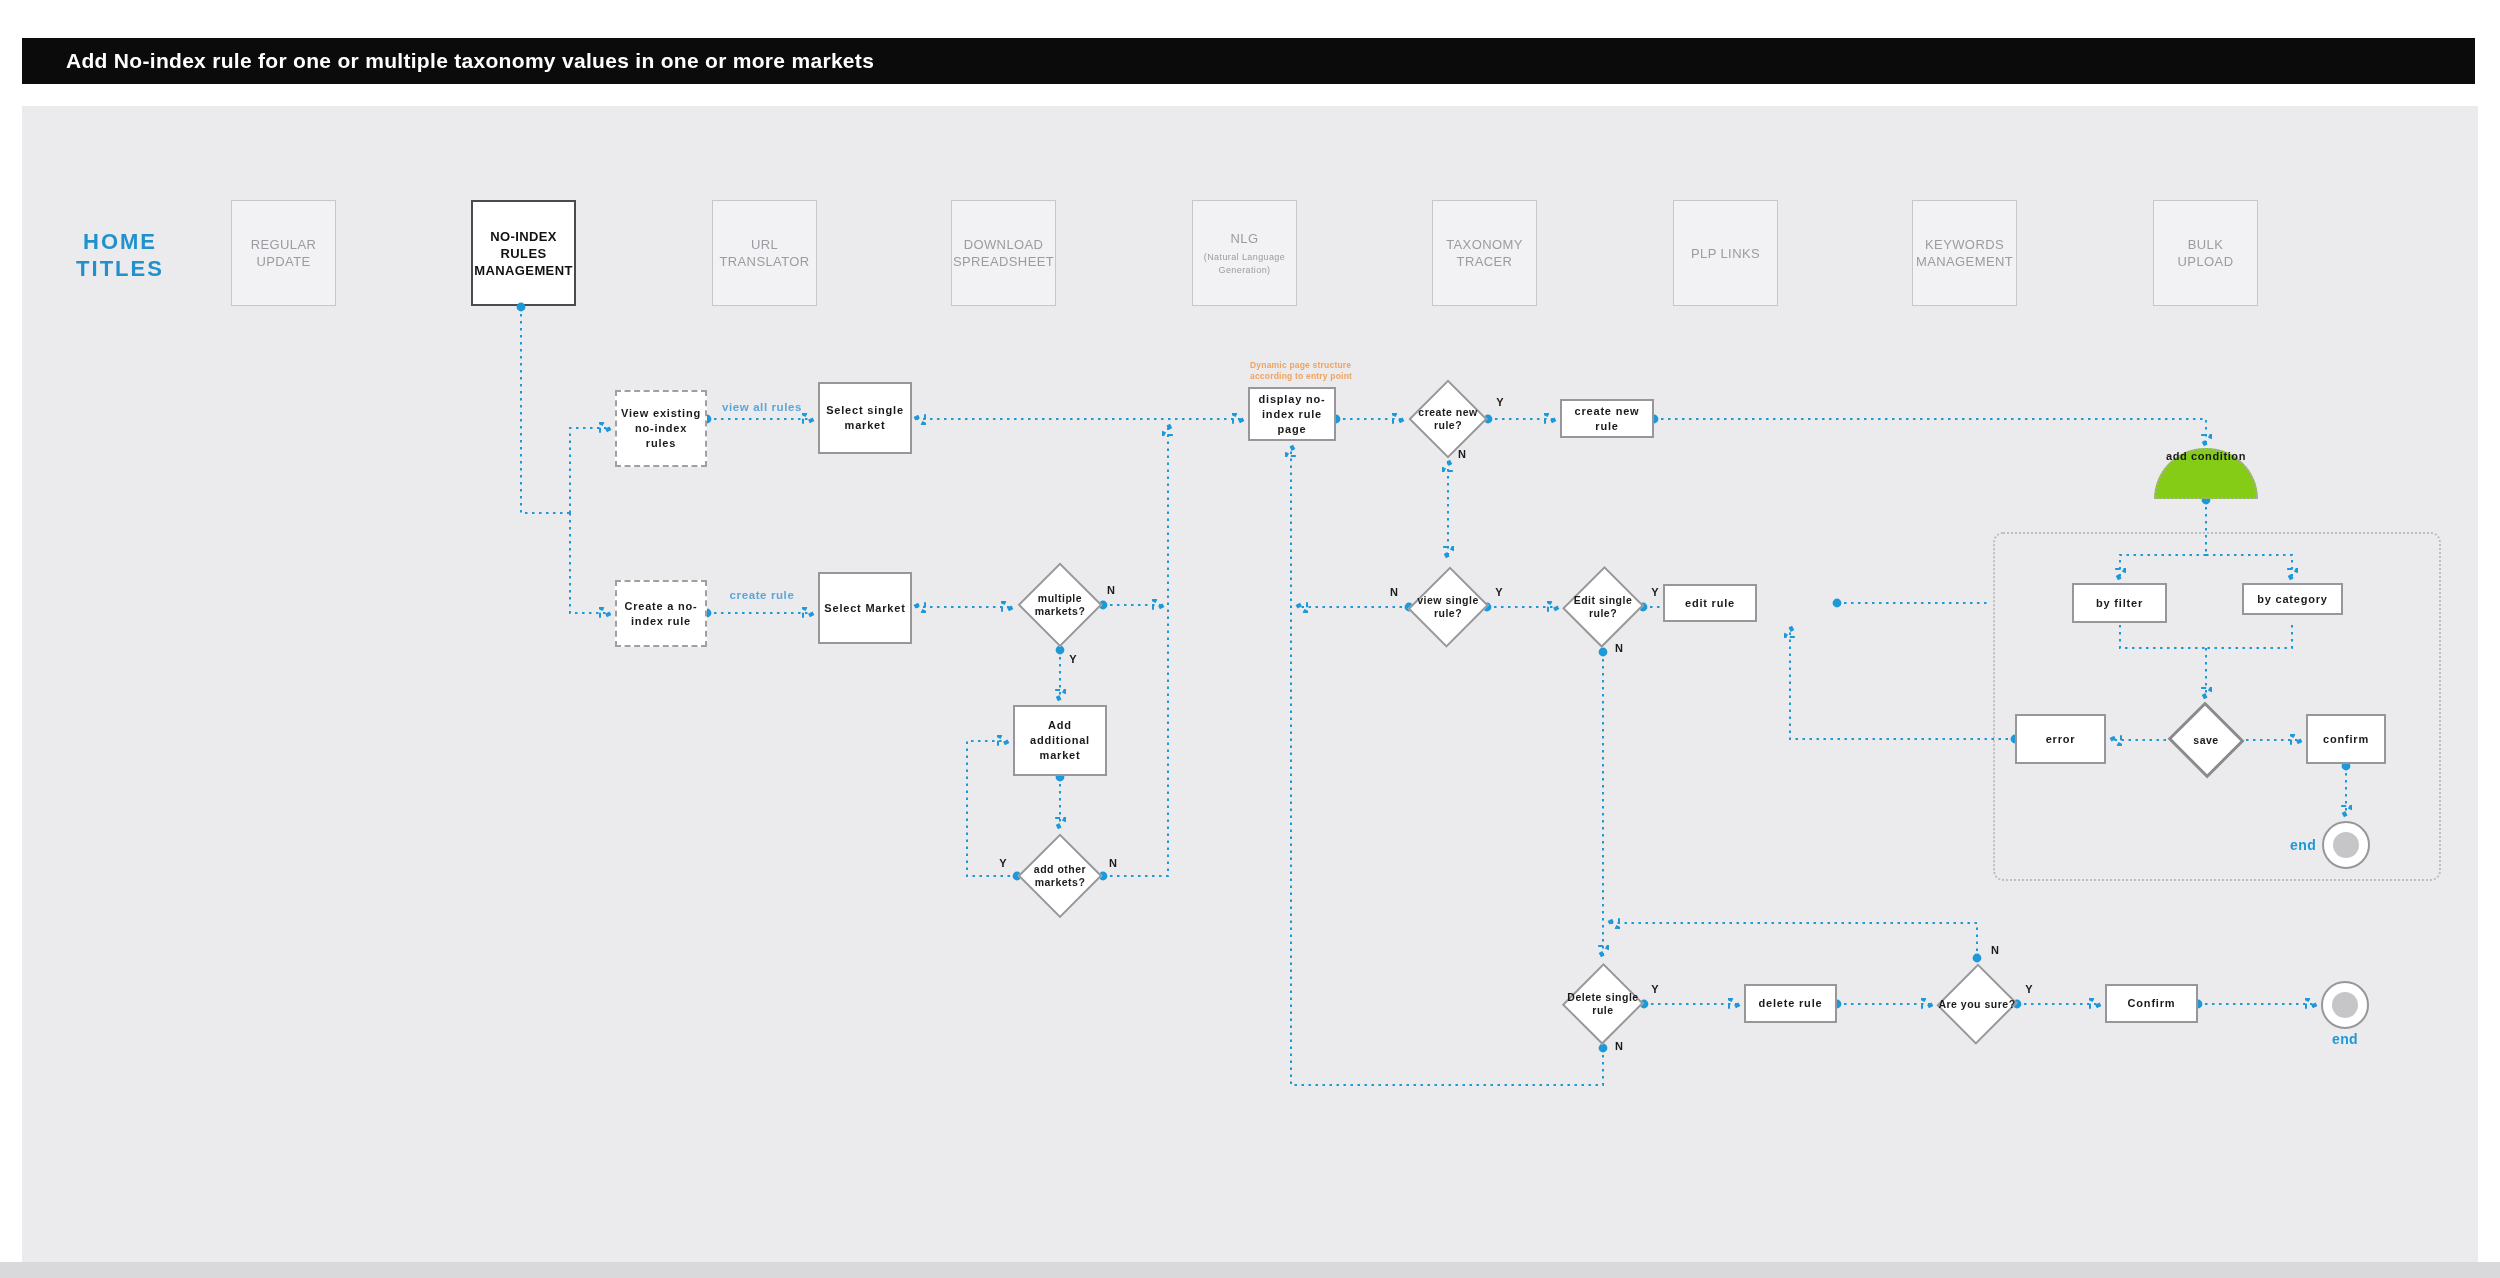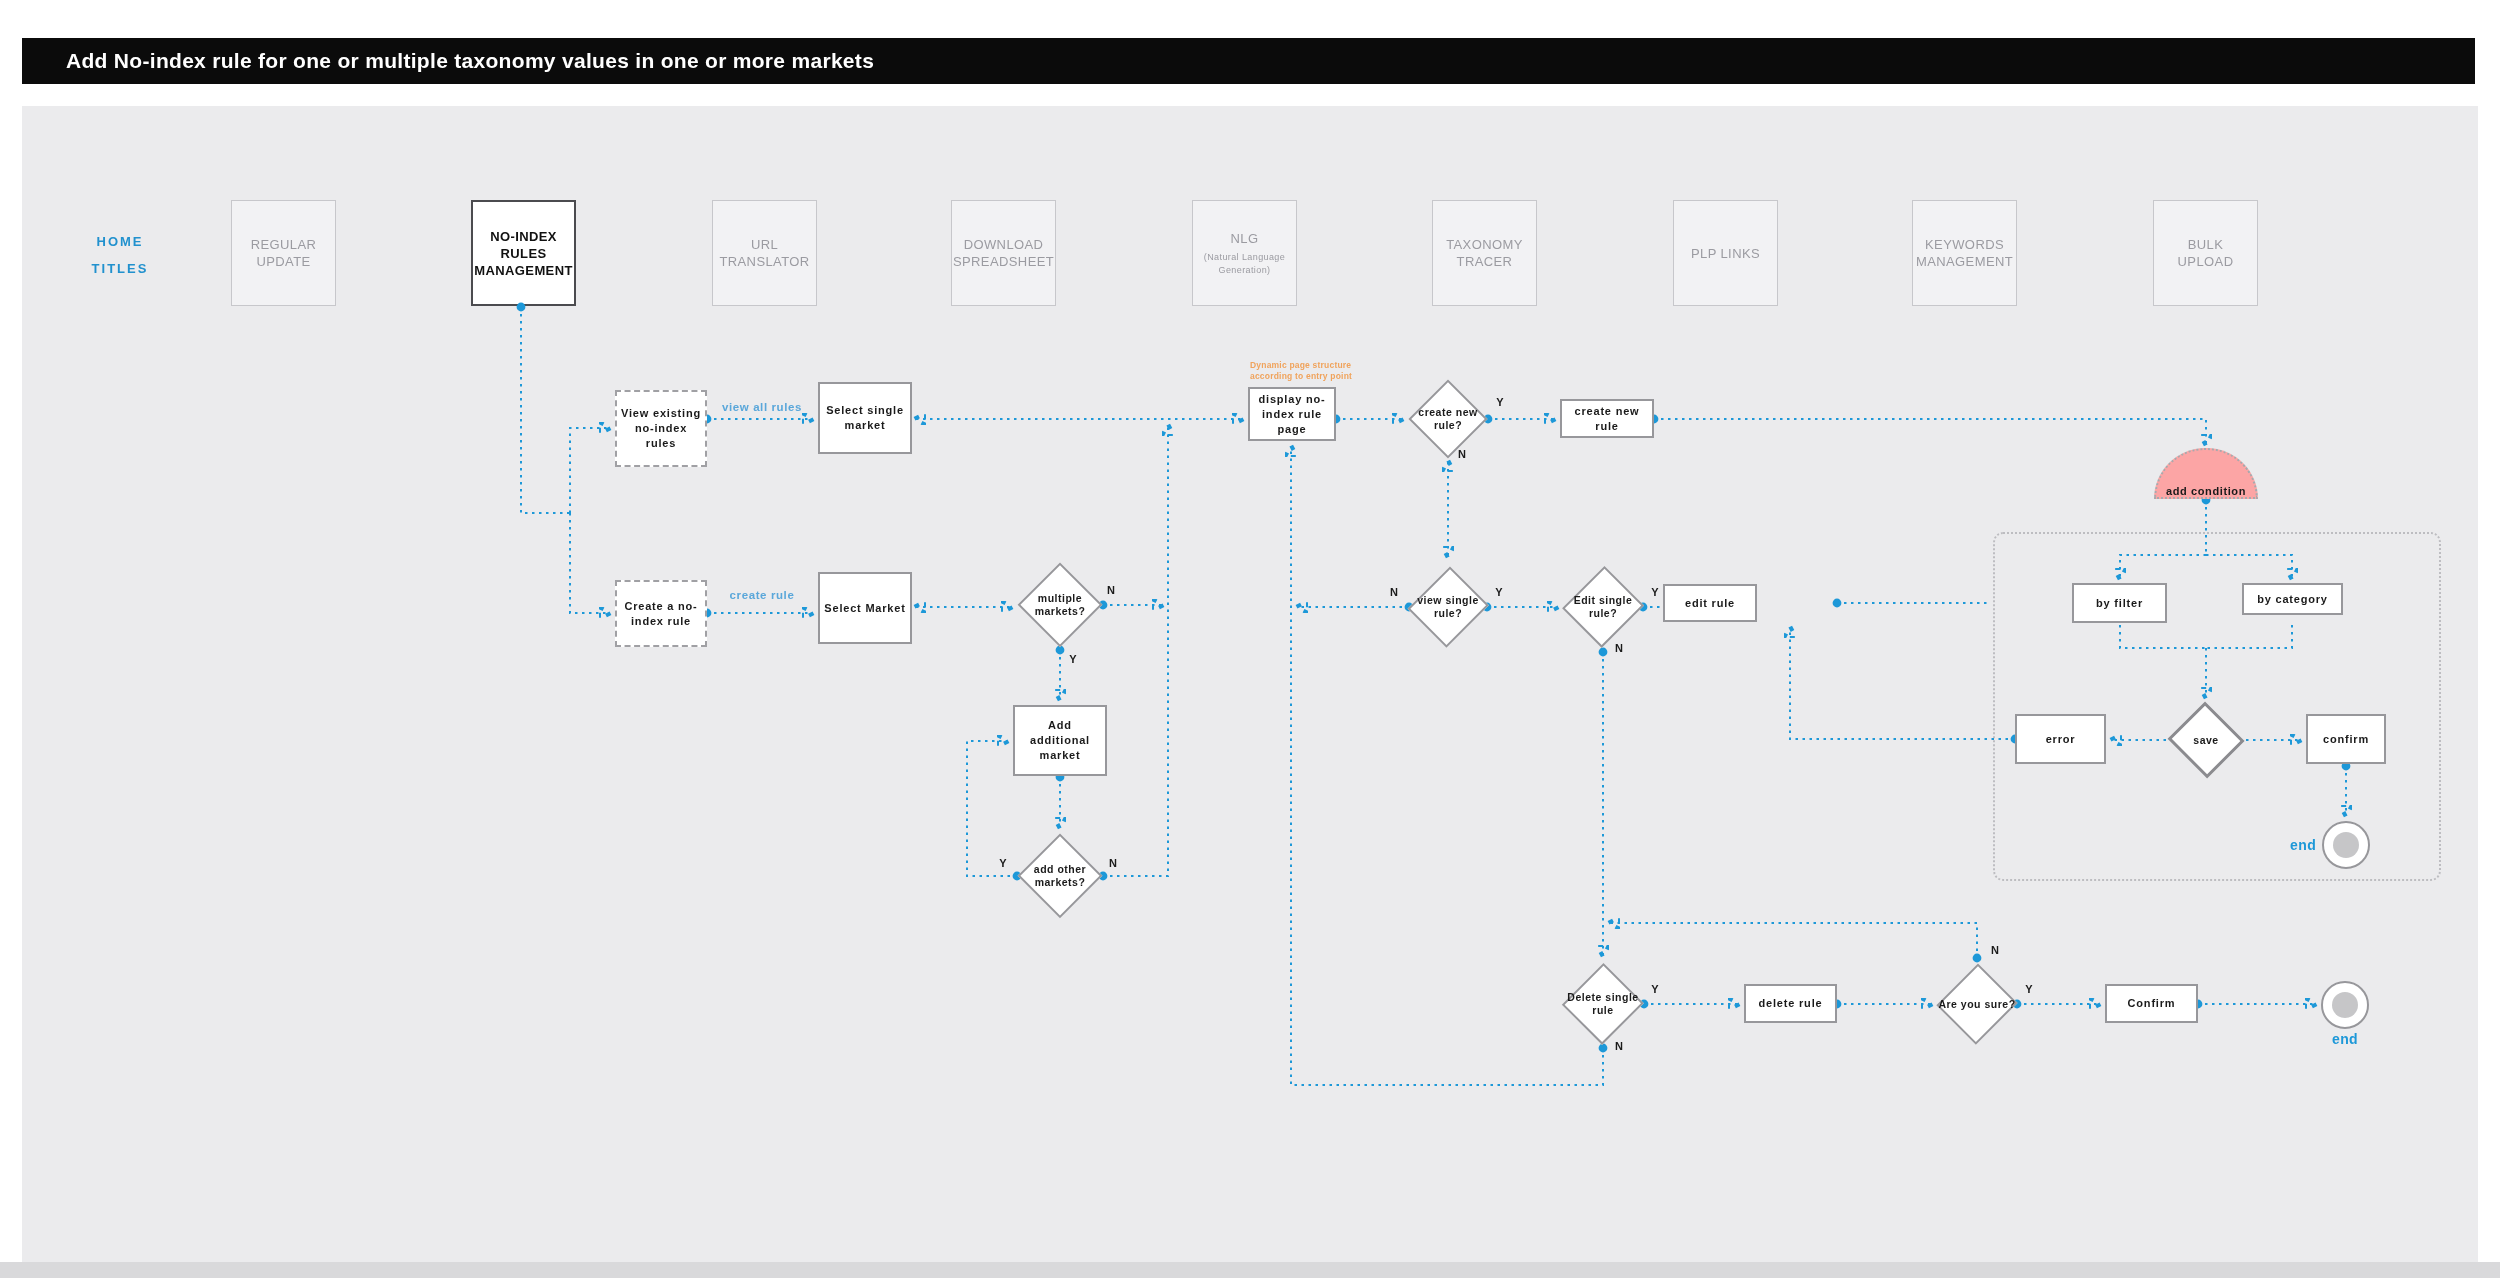--- a/index.html
+++ b/index.html
@@ -1,33 +1,33 @@
 <!DOCTYPE html>
 <html><head>
 <meta charset="utf-8">
 <style>
   html,body{margin:0;padding:0;background:#ffffff;font-family:"Liberation Sans",sans-serif;}
   #stage{position:relative;width:2500px;height:1278px;background:#ffffff;overflow:hidden;}
   #canvas{position:absolute;left:22px;top:106px;width:2456px;height:1160px;background:#ebebed;}
   #bottombar{position:absolute;left:0;top:1262px;width:2500px;height:16px;background:#d9d9db;}
   #titlebar{position:absolute;left:22px;top:38px;width:2453px;height:46px;background:#0b0b0b;display:flex;align-items:center;}
   #titlebar .t{color:#ffffff;font-size:21px;font-weight:bold;letter-spacing:.3px;padding-left:44px;}
-  .home{position:absolute;left:58px;top:228px;width:124px;text-align:center;color:#2191ce;font-weight:bold;font-size:13px;letter-spacing:2px;line-height:27px;}
+  .home{position:absolute;left:58px;top:228px;width:124px;text-align:center;color:#2191ce;font-weight:bold;font-size:22px;letter-spacing:2px;line-height:27px;}
   .nav-box{position:absolute;top:200px;width:105px;height:106px;background:#f2f2f4;border:1px solid #c7c7cb;box-sizing:border-box;display:flex;flex-direction:column;align-items:center;justify-content:center;text-align:center;color:#9b9ba1;font-size:13px;line-height:17px;letter-spacing:.4px;padding:6px;}
   .nav-box.active{background:#ffffff;border:2px solid #4b4b4f;color:#111;font-weight:bold;padding-left:6px;}
   .nav-box .sub{font-size:9px;line-height:13px;margin-top:4px;}
   svg.wires{position:absolute;left:0;top:0;z-index:1;}
   svg.wires path{fill:none;stroke:#1d98d8;stroke-width:2;stroke-dasharray:2.5 4.5;}
   .node{position:absolute;z-index:2;box-sizing:border-box;background:#ffffff;border:2px solid #97979b;display:flex;align-items:center;justify-content:center;text-align:center;font-size:11px;font-weight:bold;color:#1a1a1a;letter-spacing:.8px;line-height:15px;padding:3px;}
   .node.dashed{border:2px dashed #a0a0a4;}
   .diamond{position:absolute;z-index:2;}
   .diamond .dshape{position:absolute;left:50%;top:50%;width:70%;height:70%;transform:translate(-50%,-50%) rotate(45deg);background:#ffffff;border:2px solid #97979b;box-sizing:border-box;}
   .diamond.thick .dshape{border-width:3px;border-color:#8b8b8f;}
   .diamond .dlabel{position:absolute;inset:0;display:flex;align-items:center;justify-content:center;text-align:center;font-size:10.5px;font-weight:bold;letter-spacing:.5px;line-height:13px;color:#1a1a1a;z-index:3;}
-  .dome{position:absolute;z-index:2;box-sizing:border-box;background:#fca5a5;border:2px dotted #a9a9ad;border-radius:60px 60px 0 0;display:flex;align-items:flex-end;justify-content:center;font-size:11px;font-weight:bold;letter-spacing:.6px;color:#1a1a1a;}
+  .dome{position:absolute;z-index:2;box-sizing:border-box;background:#84cc16;border:2px dotted #a9a9ad;border-radius:60px 60px 0 0;display:flex;align-items:flex-start;justify-content:center;font-size:11px;font-weight:bold;letter-spacing:.6px;color:#1a1a1a;}
   .panel{position:absolute;left:1993px;top:532px;width:444px;height:345px;border:2px dotted #bdbdc1;border-radius:10px;z-index:0;}
   .endcircle{position:absolute;z-index:2;width:48px;height:48px;border-radius:50%;background:#ffffff;border:2px solid #97979b;box-sizing:border-box;display:flex;align-items:center;justify-content:center;}
   .endcircle .core{width:26px;height:26px;border-radius:50%;background:#c6c6c8;}
   .yn{position:absolute;z-index:3;font-size:11px;font-weight:bold;color:#1a1a1a;width:14px;text-align:center;}
   .linklabel{position:absolute;z-index:3;font-size:11.5px;font-weight:bold;color:#5aa7da;letter-spacing:.6px;width:110px;text-align:center;}
   .endlabel{position:absolute;z-index:3;font-size:14px;font-weight:bold;color:#1d98d8;letter-spacing:.4px;}
   .note{position:absolute;left:1250px;top:360px;z-index:3;font-size:8.5px;line-height:11px;font-weight:bold;color:#f0a35c;letter-spacing:.2px;}
 </style>
 </head>
 <body>

